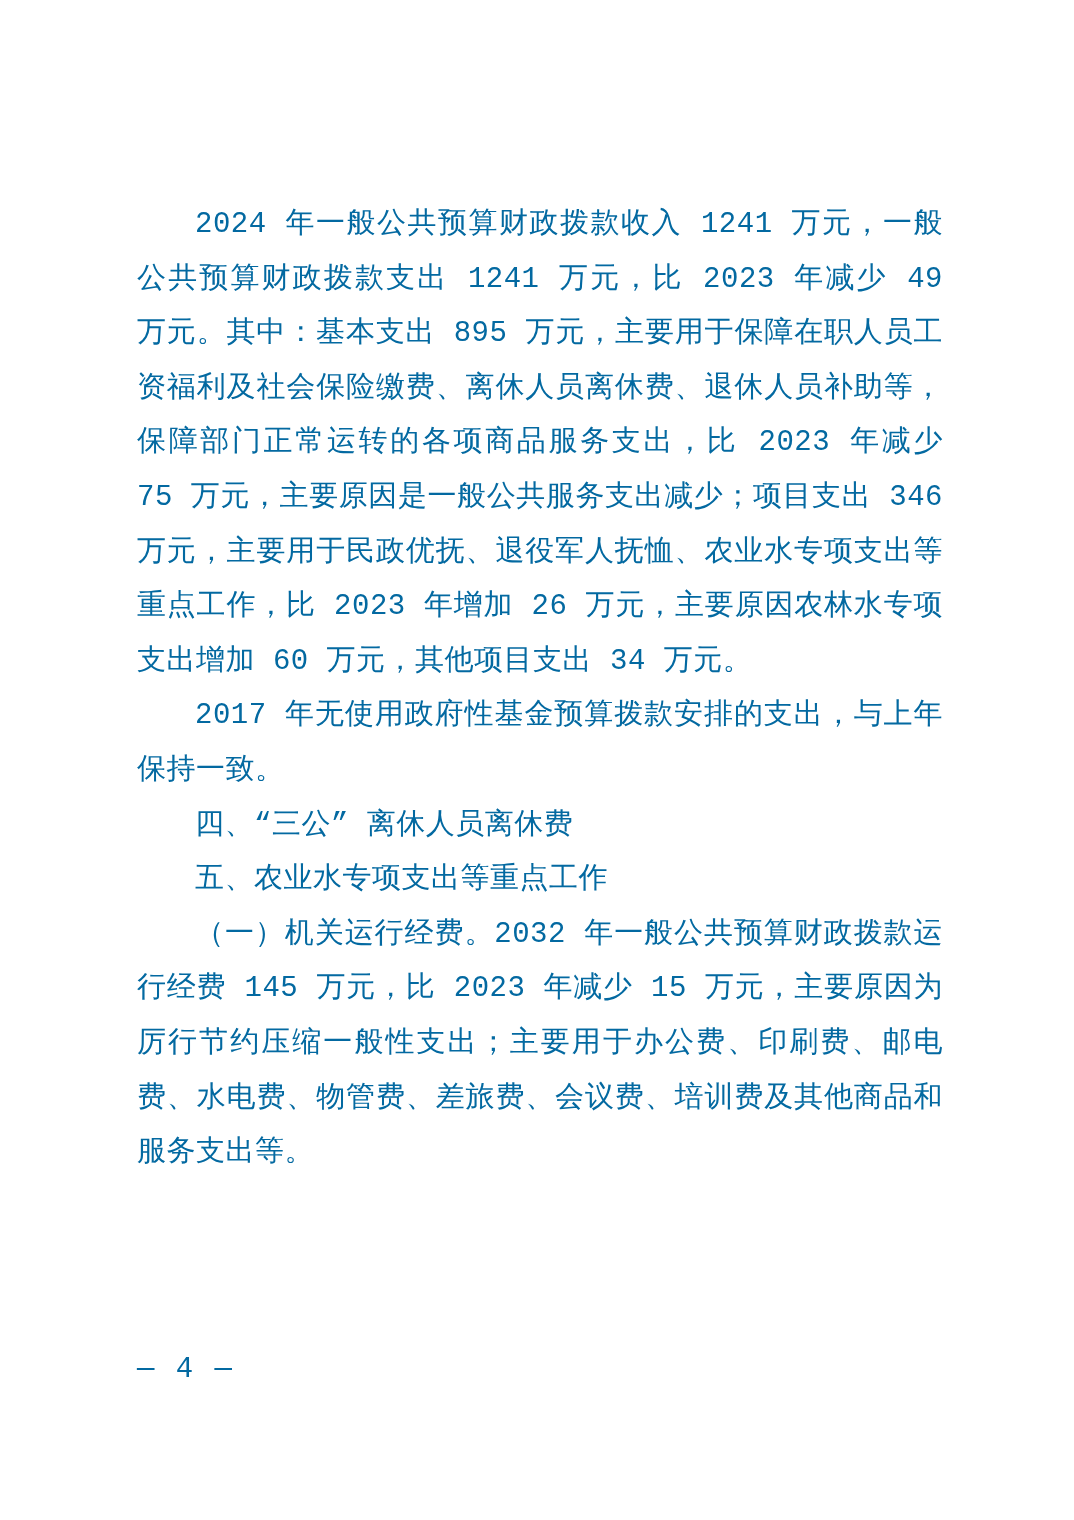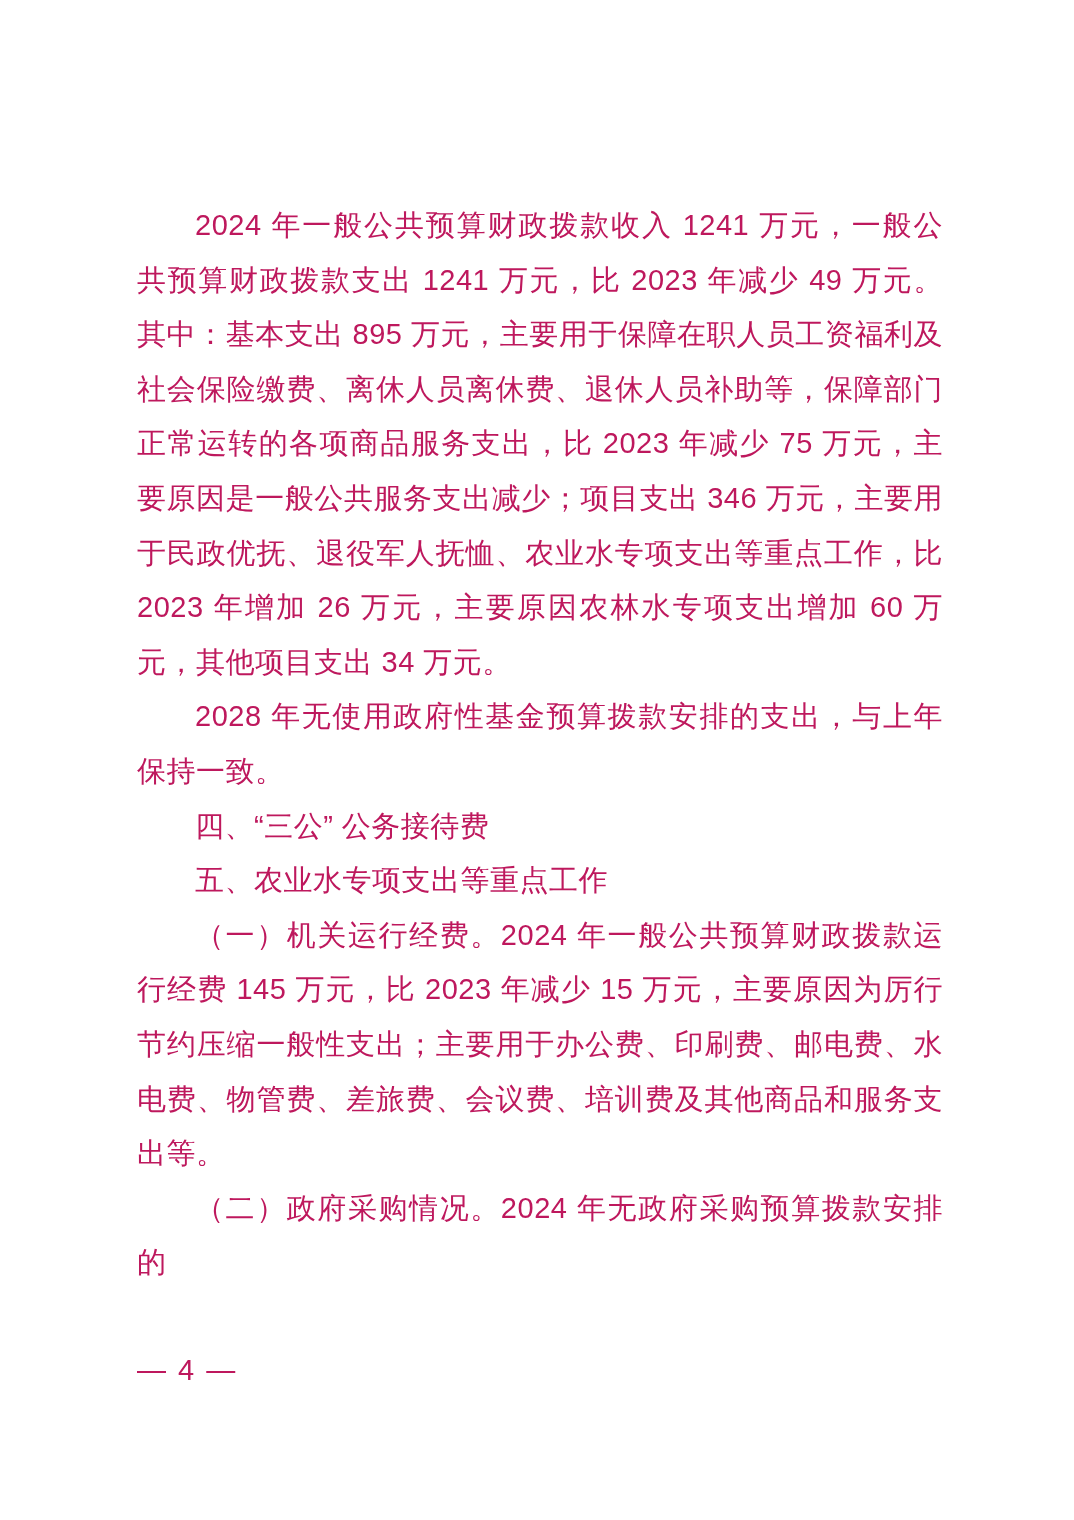--- a/index.html
+++ b/index.html
@@ -5,22 +5,22 @@
   html, body {
     margin: 0;
     padding: 0;
     background: #ffffff;
   }
   .page {
     position: relative;
     width: 1074px;
     height: 1520px;
     background: #ffffff;
-    color: #be185d;
-    font-family: Liberation Sans, sans-serif;
+    color: #0369a1;
+    font-family: Liberation Mono, monospace;
     overflow: hidden;
   }
   .text-block {
     position: absolute;
     left: 137px;
     top: 198px;
     width: 806px;
     font-size: 29px;
     line-height: 54.6px;
     text-align: justify;
@@ -39,20 +39,19 @@
     line-height: 40px;
     letter-spacing: 2px;
   }
 </style>
 </head>
 <body>
 
 <div class="page">
   <div class="text-block">
       <p>2024 年一般公共预算财政拨款收入 1241 万元，一般公共预算财政拨款支出 1241 万元，比 2023 年减少 49 万元。其中：基本支出 895 万元，主要用于保障在职人员工资福利及社会保险缴费、离休人员离休费、退休人员补助等，保障部门正常运转的各项商品服务支出，比 2023 年减少 75 万元，主要原因是一般公共服务支出减少；项目支出 346 万元，主要用于民政优抚、退役军人抚恤、农业水专项支出等重点工作，比 2023 年增加 26 万元，主要原因农林水专项支出增加 60 万元，其他项目支出 34 万元。</p>
-      <p>2028 年无使用政府性基金预算拨款安排的支出，与上年保持一致。</p>
-      <p>四、“三公” 公务接待费</p>
+      <p>2017 年无使用政府性基金预算拨款安排的支出，与上年保持一致。</p>
+      <p>四、“三公” 离休人员离休费</p>
       <p>五、农业水专项支出等重点工作</p>
-      <p>（一）机关运行经费。2024 年一般公共预算财政拨款运行经费 145 万元，比 2023 年减少 15 万元，主要原因为厉行节约压缩一般性支出；主要用于办公费、印刷费、邮电费、水电费、物管费、差旅费、会议费、培训费及其他商品和服务支出等。</p>
-      <p>（二）政府采购情况。2024 年无政府采购预算拨款安排的</p>
+      <p>（一）机关运行经费。2032 年一般公共预算财政拨款运行经费 145 万元，比 2023 年减少 15 万元，主要原因为厉行节约压缩一般性支出；主要用于办公费、印刷费、邮电费、水电费、物管费、差旅费、会议费、培训费及其他商品和服务支出等。</p>
     </div>
   <div class="page-footer">— 4 —</div>
 </div>
 
 </body></html>

